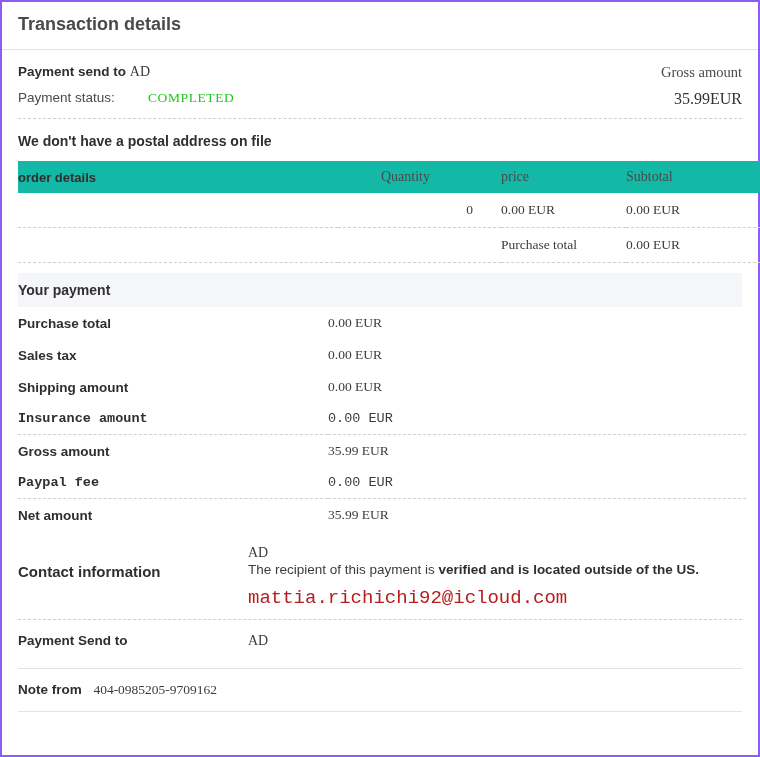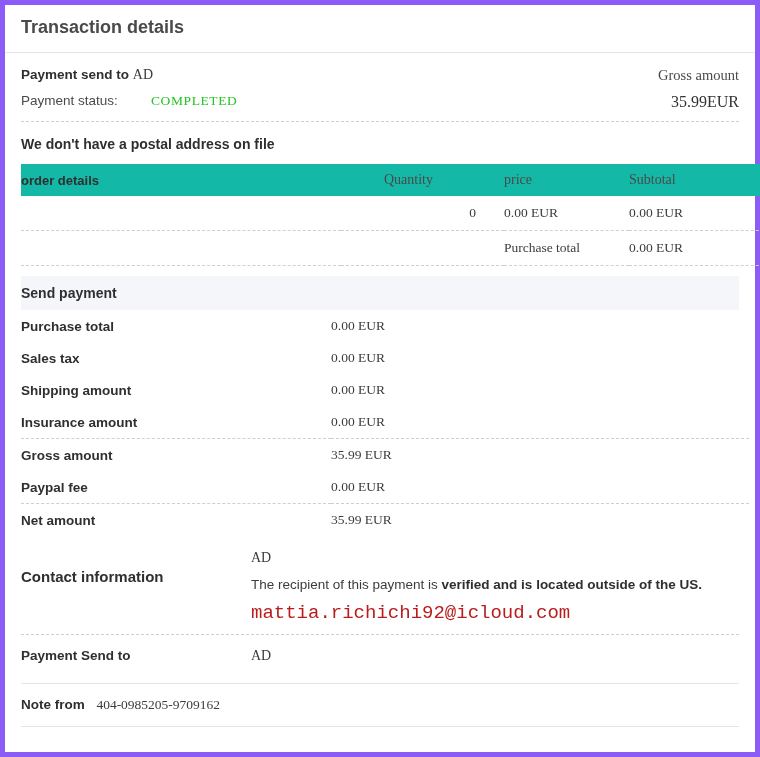--- a/index.html
+++ b/index.html
@@ -12,21 +12,21 @@
     height: 757px;
     font-family: "Liberation Sans", sans-serif;
     font-size: 13px;
     color: #333333;
     overflow: hidden;
   }
   .page {
     width: 760px;
     height: 757px;
     box-sizing: border-box;
-    border: 5px solid #8b5cf6;
+    border: 2px solid #8b5cf6;
     background: #ffffff;
     position: relative;
   }
   .title-bar {
     padding: 12px 16px 14px 16px;
     border-bottom: 1px solid #e4e4e4;
   }
   .title-bar h1 {
     margin: 0;
     font-size: 18px;
@@ -179,21 +179,21 @@
     width: 310px;
     font-size: 13.5px;
     font-weight: bold;
     color: #2f2f2f;
   }
   .yp-value {
     font-family: "Liberation Serif", serif;
     font-size: 13.5px;
     color: #3c3c3c;
   }
-  .yp-sep td { border-bottom: 1px dashed #cfcfcf; }
+  .yp-sep td { border-bottom: 1px dashed #cfcfcf; font-family: Liberation Mono, monospace; }
 
   
   .contact {
     margin: 0 16px;
     padding: 14px 0 10px 0;
     position: relative;
     border-bottom: 1px dashed #cfcfcf;
   }
   .contact-label {
     position: absolute;
@@ -205,21 +205,21 @@
   }
   .contact-body {
     margin-left: 230px;
   }
   .c-name {
     font-family: "Liberation Serif", serif;
     font-size: 14px;
     color: #3c3c3c;
   }
   .c-verified {
-    margin-top: 11px;
+    margin-top: 1px;
     font-size: 13.5px;
     color: #3c3c3c;
   }
   .c-verified b { color: #2f2f2f; }
   .c-email {
     margin-top: 10px;
     font-family: Liberation Mono, monospace;
     font-size: 19px;
     color: #b91c1c;
   }
@@ -311,21 +311,21 @@
       </tr>
       <tr class="total-row">
         <td class="col-desc"></td>
         <td class="col-qty"></td>
         <td class="col-price ptotal-label">Purchase total</td>
         <td class="col-sub">0.00 EUR</td>
       </tr>
     </tbody>
   </table>
 
-  <div class="yp-head">Send payment</div>
+  <div class="yp-head">Your payment</div>
 
   <table class="yp-table">
     <tbody>
       <tr>
         <td class="yp-label">Purchase total</td>
         <td class="yp-value">0.00 EUR</td>
       </tr>
       <tr>
         <td class="yp-label">Sales tax</td>
         <td class="yp-value">0.00 EUR</td>

